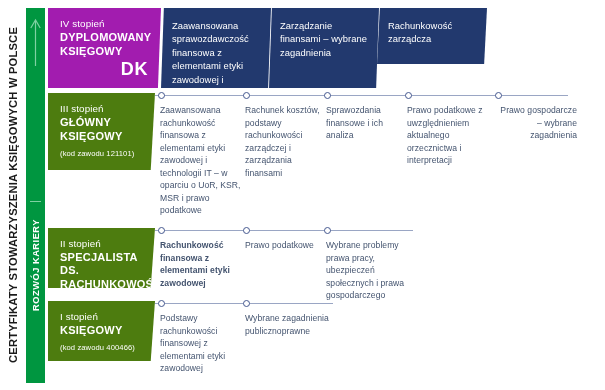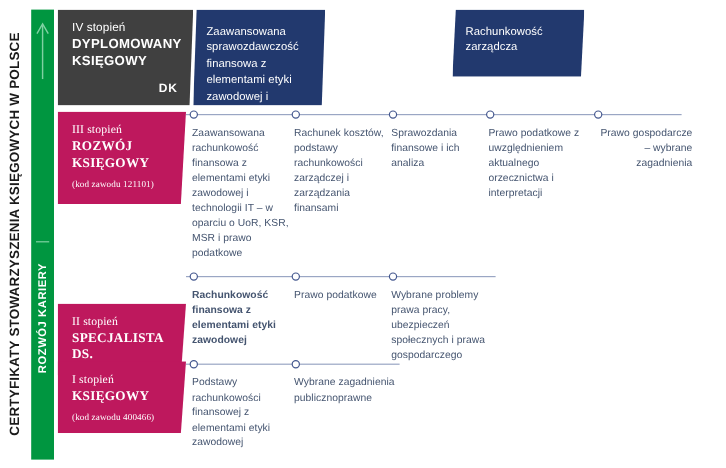--- a/index.html
+++ b/index.html
@@ -64,22 +64,22 @@
     letter-spacing: .5px;
     color: #ffffff;
   }
 
   
   .lvlbox {
     position: absolute;
     color: #ffffff;
     padding: 9px 11px 6px 12px;
   }
-  .lvlbox.navy { background: #404040; }
-  .lvlbox.green { background: #be185d; font-family: Liberation Serif, serif; }
+  .lvlbox.navy { background: #a21caf; }
+  .lvlbox.green { background: #4d7c0f; }
   .lvl-pre {
     font-size: 9.8px;
     line-height: 13px;
     font-weight: normal;
     letter-spacing: .1px;
   }
   .lvl-name {
     font-size: 11px;
     line-height: 13.2px;
     font-weight: bold;
@@ -88,21 +88,21 @@
   }
   .lvl-code {
     font-size: 7.6px;
     line-height: 11px;
     margin-top: 5px;
     letter-spacing: .1px;
   }
   .lvl-abbr {
     position: absolute;
     right: 13px; bottom: 8px;
-    font-size: 10px;
+    font-size: 18px;
     font-weight: bold;
     letter-spacing: .6px;
   }
 
   
   .slant-n { clip-path: polygon(0 0, 100% 0, 97.3% 100%, 0 100%); }
   .slant-g { clip-path: polygon(0 0, 100% 0, 96% 100%, 0 100%); }
 
   
   .topic-card {
@@ -160,45 +160,46 @@
   </div>
 
   <div class="lvlbox navy slant-n" style="left:48px; top:8px; width:113px; height:80px;">
     <div class="lvl-pre">IV stopień</div>
     <div class="lvl-name">DYPLOMOWANY</div>
     <div class="lvl-name">KSIĘGOWY</div>
     <div class="lvl-abbr">DK</div>
   </div>
 
   <div class="topic-card" style="left:161px; top:8px; width:110px; height:80px;">Zaawansowana sprawozdawczość finansowa z elementami etyki zawodowej i technologii IT</div>
+  <div class="topic-card" style="left:269px; top:8px; width:110px; height:80px;">Zarządzanie finansami – wybrane zagadnienia</div>
   <div class="topic-card" style="left:377px; top:8px; width:110px; height:56px;">Rachunkowość zarządcza</div>
 
   <div class="lvlbox green slant-g" style="left:48px; top:93px; width:107px; height:77px;">
     <div class="lvl-pre">III stopień</div>
-    <div class="lvl-name">ROZWÓJ</div>
+    <div class="lvl-name">GŁÓWNY</div>
     <div class="lvl-name">KSIĘGOWY</div>
     <div class="lvl-code">(kod zawodu 121101)</div>
   </div>
 
   <div class="trow" style="left:155px; top:91px; width:420px;">
     <div class="rail" style="width:413px;"></div>
     <div class="node" style="left:3px;"></div>
     <div class="node" style="left:88px;"></div>
     <div class="node" style="left:169px;"></div>
     <div class="node" style="left:250px;"></div>
     <div class="node" style="left:340px;"></div>
 
     <div class="tcell" style="left:5px; width:86px;">Zaawansowana rachunkowość finansowa z elementami etyki zawodowej i technologii IT – w oparciu o UoR, KSR, MSR i prawo podatkowe</div>
     <div class="tcell" style="left:90px; width:78px;">Rachunek kosztów, podstawy rachunkowości zarządczej i zarządzania finansami</div>
     <div class="tcell" style="left:171px; width:76px;">Sprawozdania finansowe i ich analiza</div>
     <div class="tcell" style="left:252px; width:86px;">Prawo podatkowe z uwzględnieniem aktualnego orzecznictwa i interpretacji</div>
     <div class="tcell" style="left:342px; width:80px;text-align:right;">Prawo gospodarcze – wybrane zagadnienia</div>
   </div>
 
-  <div class="lvlbox green slant-g" style="left:48px; top:228px; width:107px; height:60px;margin-top:25px;">
+  <div class="lvlbox green slant-g" style="left:48px; top:228px; width:107px; height:60px;">
     <div class="lvl-pre">II stopień</div>
     <div class="lvl-name">SPECJALISTA DS.</div>
     <div class="lvl-name">RACHUNKOWOŚCI</div>
     <div class="lvl-code">(kod zawodu 241103)</div>
   </div>
 
   <div class="trow" style="left:155px; top:226px; width:330px;">
     <div class="rail" style="width:258px;"></div>
     <div class="node" style="left:3px;"></div>
     <div class="node" style="left:88px;"></div>

